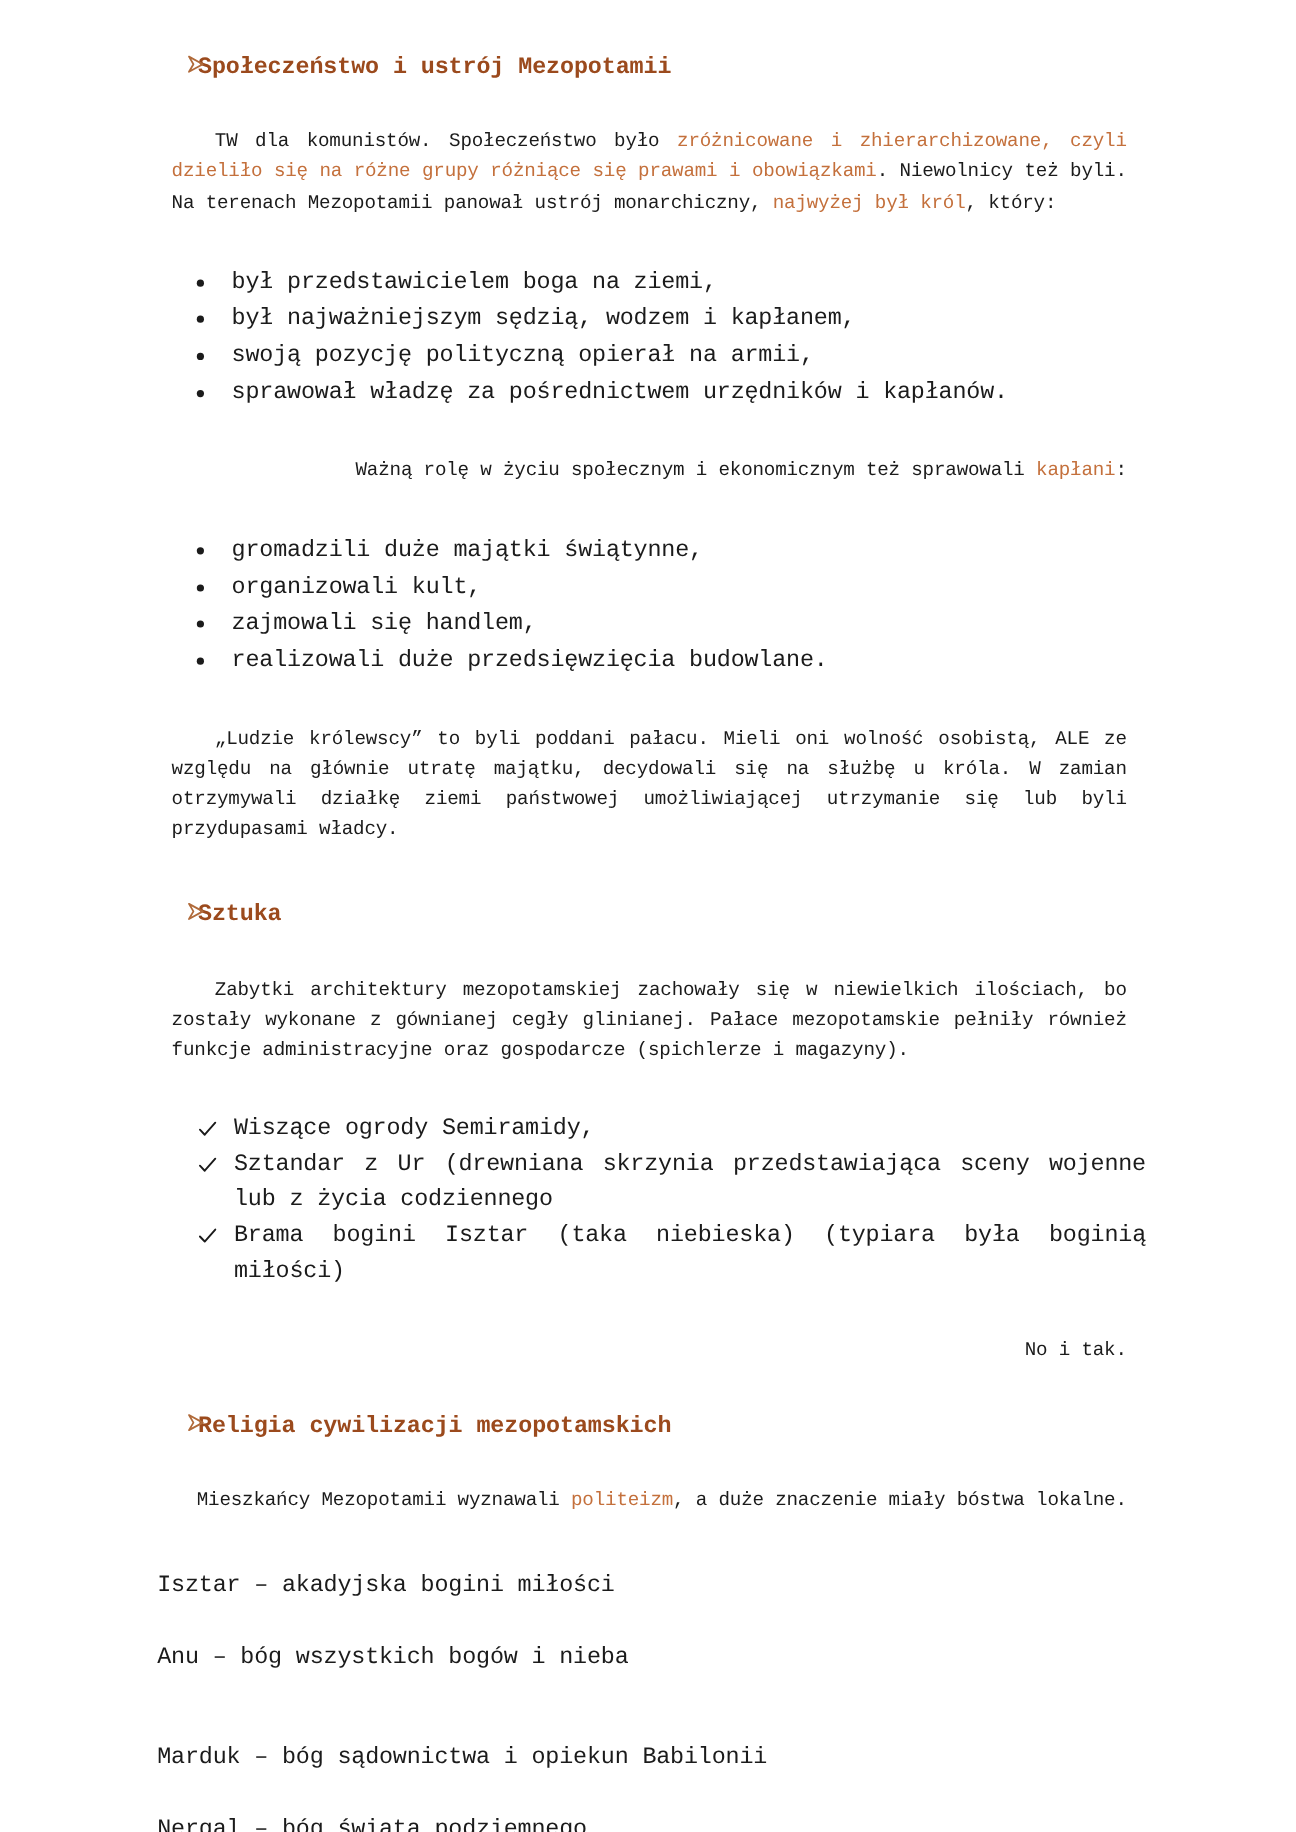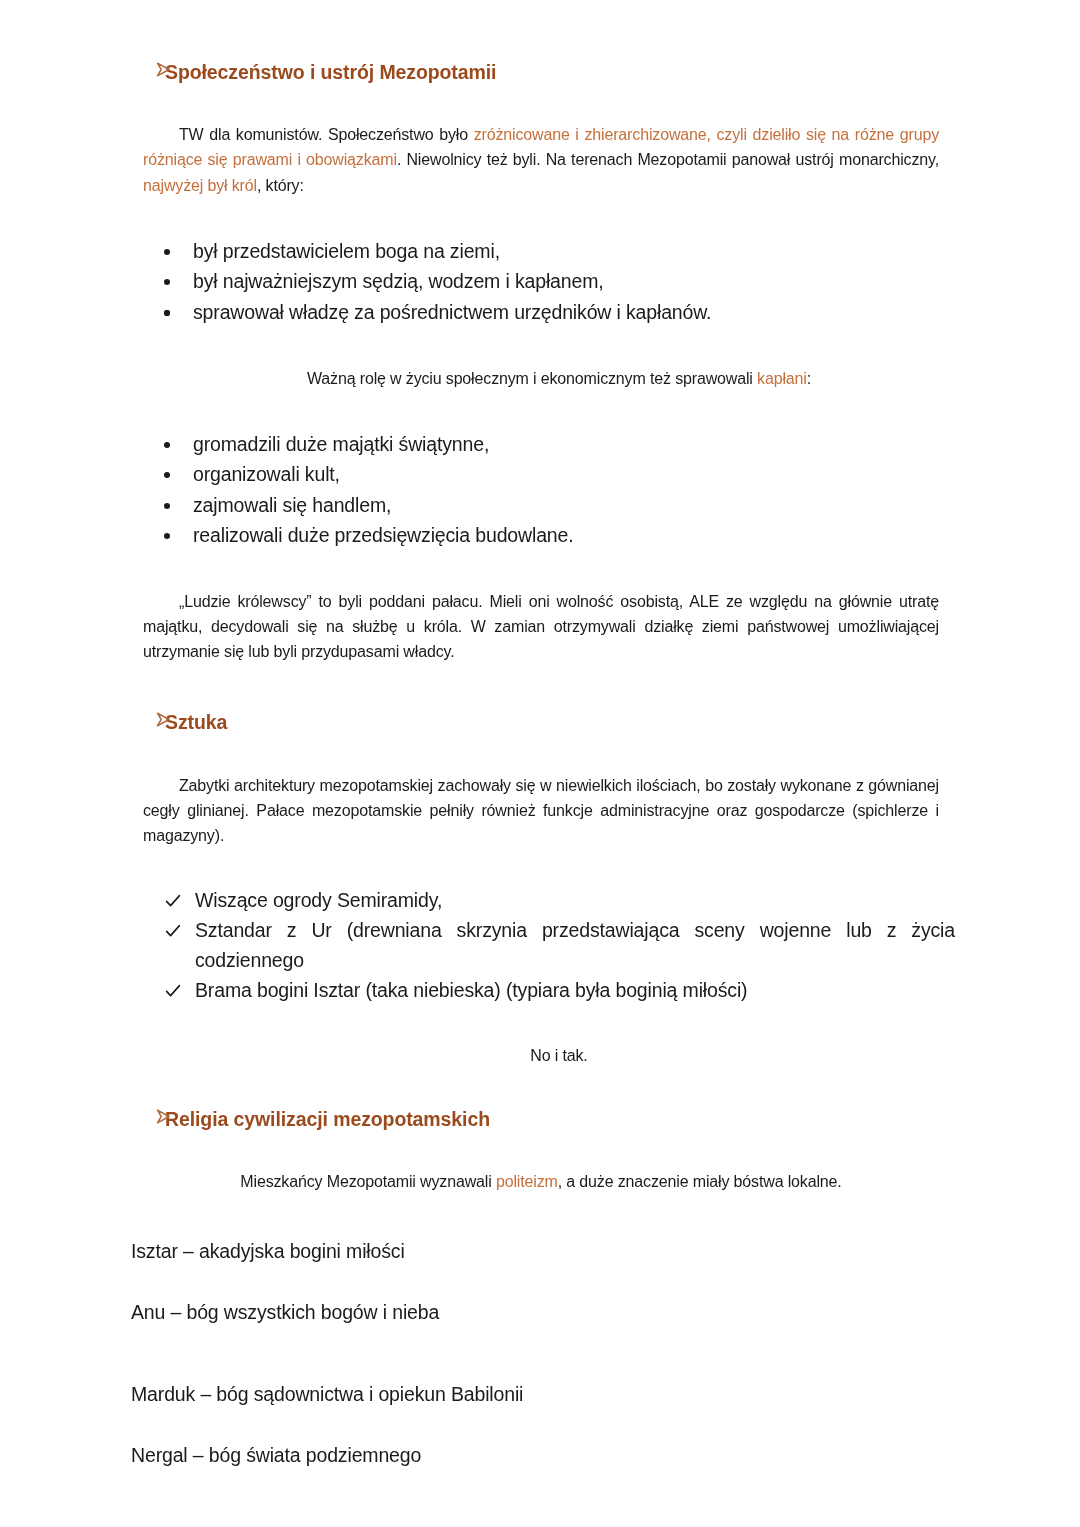--- a/index.html
+++ b/index.html
@@ -14,22 +14,23 @@
     font-family: "Liberation Sans", "DejaVu Sans", sans-serif;
     color: #1b1b1b;
     -webkit-font-smoothing: antialiased;
   }
 
   .page {
     position: relative;
     width: 1080px;
     height: 1527px;
     box-sizing: border-box;
-    padding: 60px 125px 0 127px;
+    padding: 44px 125px 0 127px;
     background: #ffffff;
+    font-family: Liberation Mono, monospace;
   }
 
   
   .heading {
     position: relative;
     margin: 0 0 0 0;
     padding-left: 38px;
     font-size: 19.5px;
     font-weight: bold;
     letter-spacing: -0.1px;
@@ -52,21 +53,21 @@
   p.para {
     margin: 16px;
     font-size: 16px;
     line-height: 1.57;
     text-align: justify;
     text-justify: inter-word;
     color: #1b1b1b;
     letter-spacing: -0.15px;
   }
   p.para.indent { text-indent: 36px; }
-  p.para.noindent { text-indent: 0; text-align: center; }
+  p.para.noindent { text-indent: 0; text-align: right; }
 
   .accent { color: #c4703c; }
 
   
   ul.dot-list, ul.check-list {
     list-style: none;
     margin: 0;
     padding: 0;
   }
   ul.dot-list > li {
@@ -140,21 +141,21 @@
 
   <div class="gap-md"></div>
 
   <p class="para indent"><span>TW dla komunistów. Społeczeństwo było </span><span class="accent">zróżnicowane i zhierarchizowane, czyli dzieliło się na różne grupy różniące się prawami i obowiązkami</span><span>. Niewolnicy też byli. Na terenach Mezopotamii panował ustrój monarchiczny, </span><span class="accent">najwyżej był król</span><span>, który:</span></p>
 
   <div class="gap-md"></div>
 
   <ul class="dot-list">
     <li><span class="dot-icon"></span><span>był przedstawicielem boga na ziemi,</span></li>
     <li><span class="dot-icon"></span><span>był najważniejszym sędzią, wodzem i kapłanem,</span></li>
-    <li><span class="dot-icon"></span></li>
+    <li><span class="dot-icon"></span><span>swoją pozycję polityczną opierał na armii,</span></li>
     <li><span class="dot-icon"></span><span>sprawował władzę za pośrednictwem urzędników i kapłanów.</span></li>
   </ul>
 
   <div class="gap-md"></div>
 
   <p class="para noindent" style="text-indent:36px;"><span>Ważną rolę w życiu społecznym i ekonomicznym też sprawowali </span><span class="accent">kapłani</span><span>:</span></p>
 
   <div class="gap-md"></div>
 
   <ul class="dot-list">

